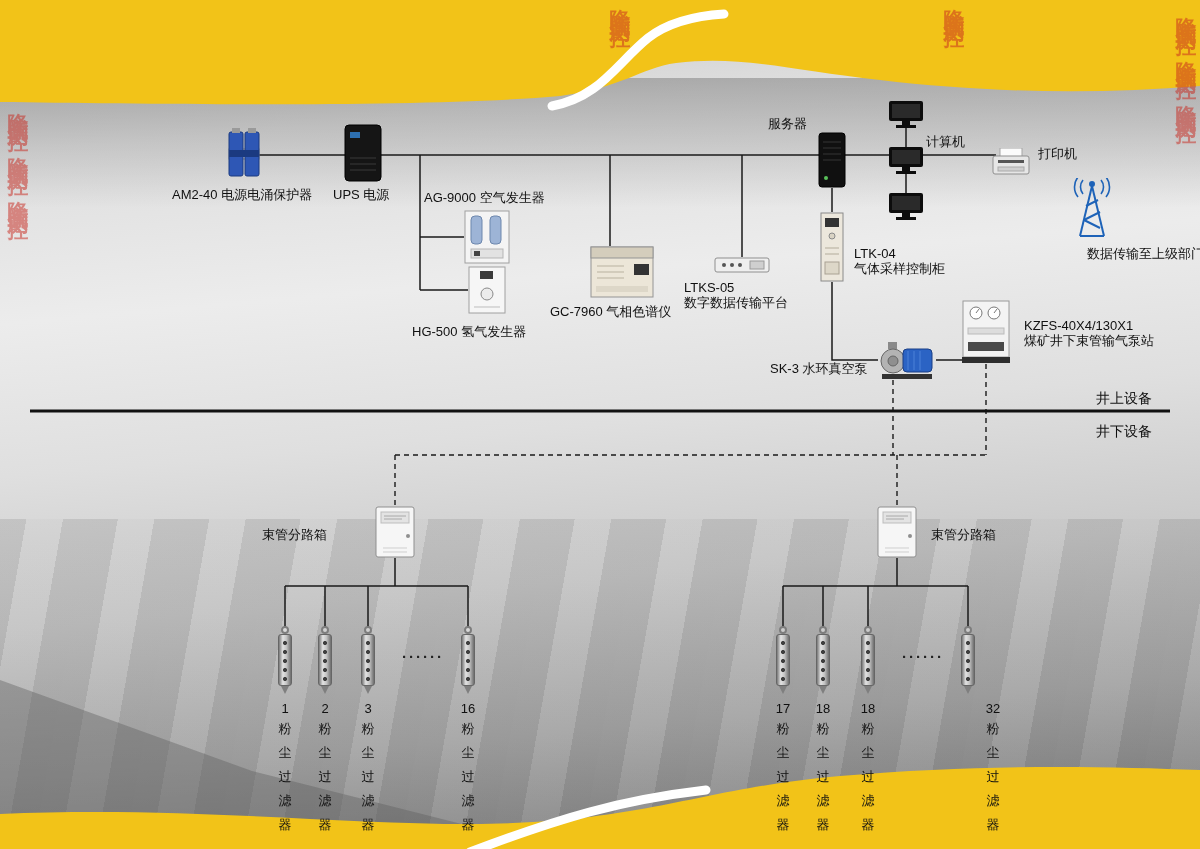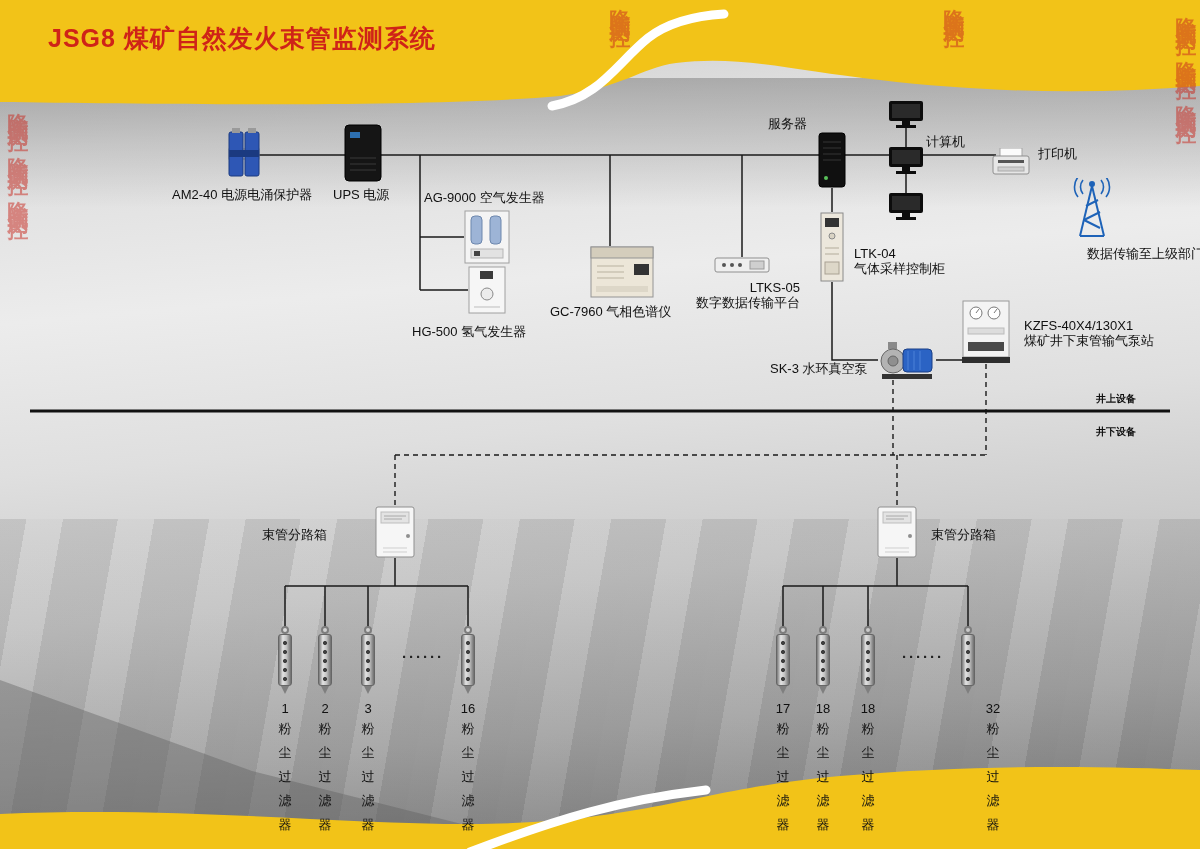--- a/index.html
+++ b/index.html
@@ -30,22 +30,22 @@
   .wm span { margin-bottom:20px; }
 
   
   .wires { position:absolute; inset:0; z-index:3; }
 
   
   .dev { position:absolute; z-index:4; }
 
   
   .lbl { position:absolute; z-index:5; font-size:13px; color:#101010; white-space:nowrap; line-height:15px; }
-  .lbl.center { text-align:right; }
-  .lbl.bold { font-weight:bold; font-size:10px; }
+  .lbl.center { text-align:left; }
+  .lbl.bold { font-weight:normal; font-size:14px; }
   .dots { position:absolute; z-index:5; font-size:15px; font-weight:bold; letter-spacing:2px; color:#222; }
 
   
   .filter { position:absolute; top:626px; width:16px; height:70px; z-index:4; }
   .f-ring { width:8px; height:8px; border:2px solid #7d7d7d; border-radius:50%; margin:0 auto; background:rgba(255,255,255,.4); }
   .f-body { width:14px; height:52px; margin:0 auto; border-radius:3px; position:relative;
     background:linear-gradient(90deg,#787878,#e3e3e3 32%,#c4c4c4 62%,#6d6d6d); border:1px solid #666; }
   .f-body:after { content:""; position:absolute; left:0; top:4px; width:100%; height:44px;
     background-image:radial-gradient(circle 1.6px at 50% 4px,#3f3f3f 0 1.6px,transparent 2.4px);
     background-size:100% 9px; background-repeat:repeat-y; }
@@ -65,21 +65,20 @@
   <div class="terrain-bottom"></div>
   <div class="terrain-wedge"></div>
 
   <svg class="bands" width="1200" height="849" viewBox="0 0 1200 849">
     <path d="M0,0 L1200,0 L1200,86 C1090,95 980,92 880,80 C790,70 740,55 676,63 C640,68 622,88 560,96 C430,108 150,104 0,102 Z" fill="#f2c318"></path>
     <path d="M552,106 C600,97 616,64 648,38 C666,24 692,16 724,14" fill="none" stroke="#ffffff" stroke-width="9" stroke-linecap="round"></path>
     <path d="M0,849 L0,814 C180,806 330,824 470,824 C640,824 700,788 840,776 C980,764 1100,766 1200,770 L1200,849 Z" fill="#f2c318"></path>
     <path d="M470,852 C560,818 620,800 706,790" fill="none" stroke="#ffffff" stroke-width="9" stroke-linecap="round"></path>
   </svg>
 
-  <div class="title">JSG8 煤矿自然发火束管监测系统</div>
 
   <div class="wm" style="left:4px; top:96px; height:753px;">
     <span>隆腾测控</span><span>隆腾测控</span><span>隆腾测控</span>
   </div>
   <div class="wm" style="left:1172px; top:0; height:849px;">
     <span>隆腾测控</span><span>隆腾测控</span><span>隆腾测控</span>
   </div>
   <div class="wm" style="left:606px; top:-8px;">
     <span>隆腾测控</span>
   </div>

